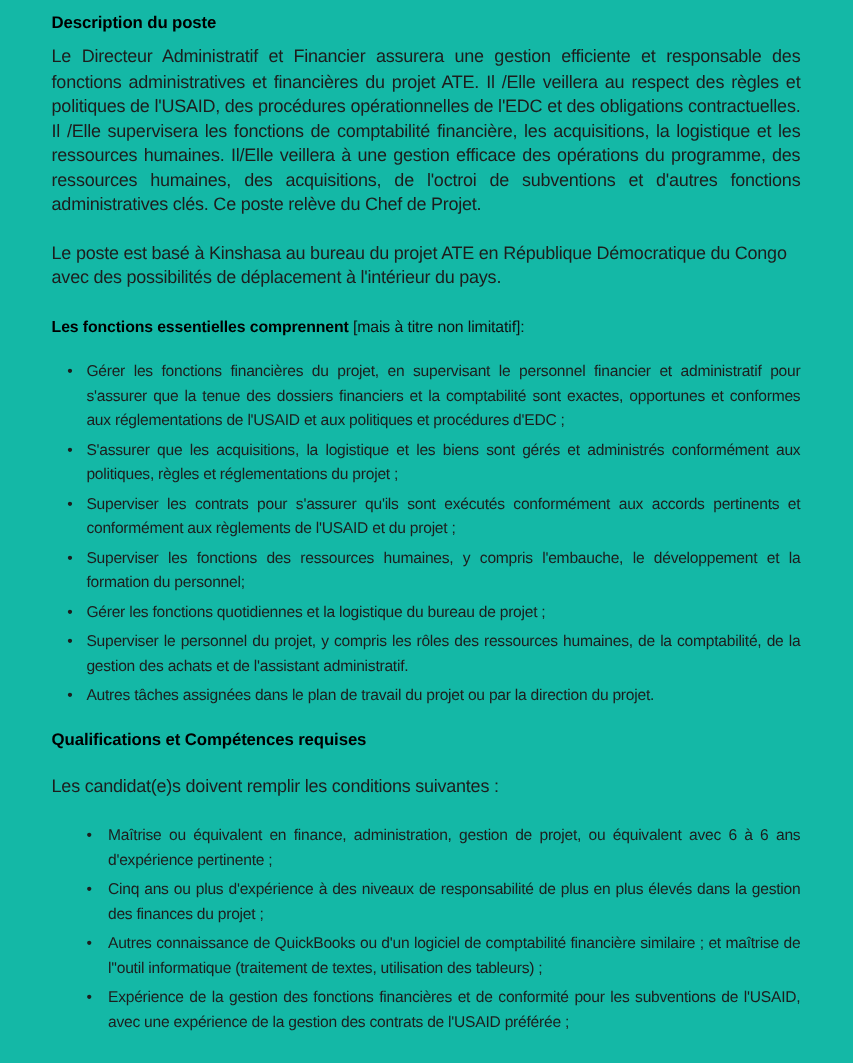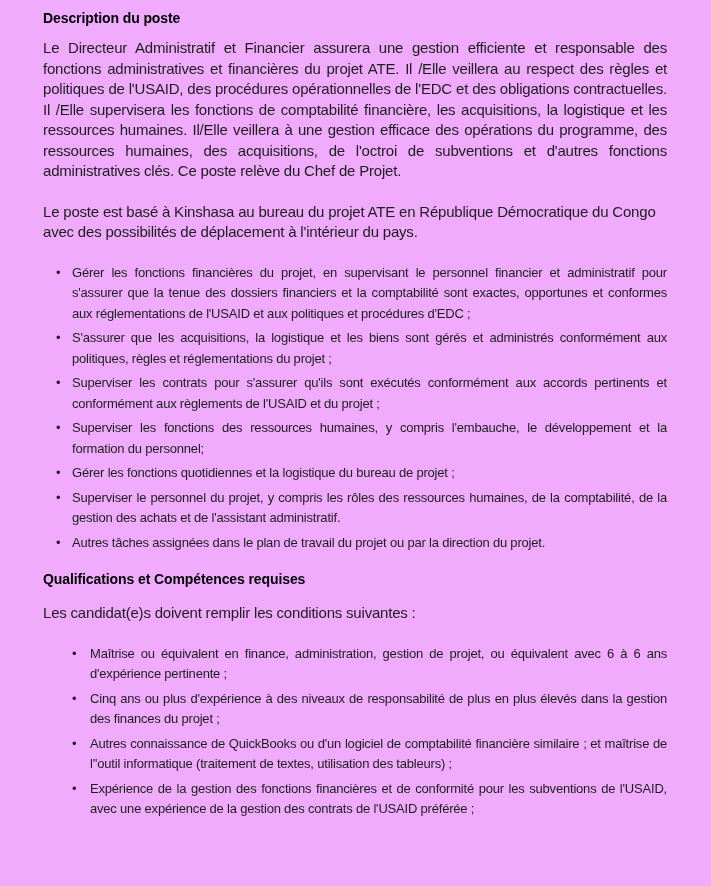--- a/index.html
+++ b/index.html
@@ -12,21 +12,21 @@
     height: 886px;
     overflow: hidden;
     font-family: "Liberation Sans", sans-serif;
     color: #1d1d1d;
   }
   .page {
     box-sizing: border-box;
     width: 711px;
     height: 886px;
     padding: 10px 44px 0 43px;
-    background: #f0abfc;
+    background: #14b8a6;
   }
   .doc-heading {
     font-size: 14px;
     font-weight: bold;
     color: #000000;
     letter-spacing: -0.1px;
     margin: 0 0 12px 0;
   }
   .para {
     font-size: 15px;
@@ -71,36 +71,39 @@
     color: #1d1d1d;
   }
   .bullet-list.indented li {
     padding-left: 47px;
   }
   .bullet-list.indented li::before {
     left: 29px;
   }
   .qual-heading {
     margin-top: 6px;
-    margin-bottom: 16px;
+    margin-bottom: 22px;
   }
   .intro-line {
   }
 </style>
 </head>
 <body>
 
 <div class="page">
 
   <h1 class="doc-heading">Description du poste</h1>
 
   <p class="para">Le Directeur Administratif et Financier assurera une gestion efficiente et responsable des fonctions administratives et financières du projet ATE. Il /Elle veillera au respect des règles et politiques de l'USAID, des procédures opérationnelles de l'EDC et des obligations contractuelles. Il /Elle supervisera les fonctions de comptabilité financière, les acquisitions, la logistique et les ressources humaines. Il/Elle veillera à une gestion efficace des opérations du programme, des ressources humaines, des acquisitions, de l'octroi de subventions et d'autres fonctions administratives clés. Ce poste relève du Chef de Projet.</p>
 
   <p class="para para-left">Le poste est basé à Kinshasa au bureau du projet ATE en République Démocratique du Congo avec des possibilités de déplacement à l'intérieur du pays.</p>
 
+  <p class="section-heading">
+    <span class="bold-part">Les fonctions essentielles comprennent</span><span> [mais à titre non limitatif]:</span>
+  </p>
 
   <ul class="bullet-list">
     <li>Gérer les fonctions financières du projet, en supervisant le personnel financier et administratif pour s'assurer que la tenue des dossiers financiers et la comptabilité sont exactes, opportunes et conformes aux réglementations de l'USAID et aux politiques et procédures d'EDC ;</li>
     <li>S'assurer que les acquisitions, la logistique et les biens sont gérés et administrés conformément aux politiques, règles et réglementations du projet ;</li>
     <li>Superviser les contrats pour s'assurer qu'ils sont exécutés conformément aux accords pertinents et conformément aux règlements de l'USAID et du projet ;</li>
     <li>Superviser les fonctions des ressources humaines, y compris l'embauche, le développement et la formation du personnel;</li>
     <li>Gérer les fonctions quotidiennes et la logistique du bureau de projet ;</li>
     <li>Superviser le personnel du projet, y compris les rôles des ressources humaines, de la comptabilité, de la gestion des achats et de l'assistant administratif.</li>
     <li>Autres tâches assignées dans le plan de travail du projet ou par la direction du projet.</li>
   </ul>

